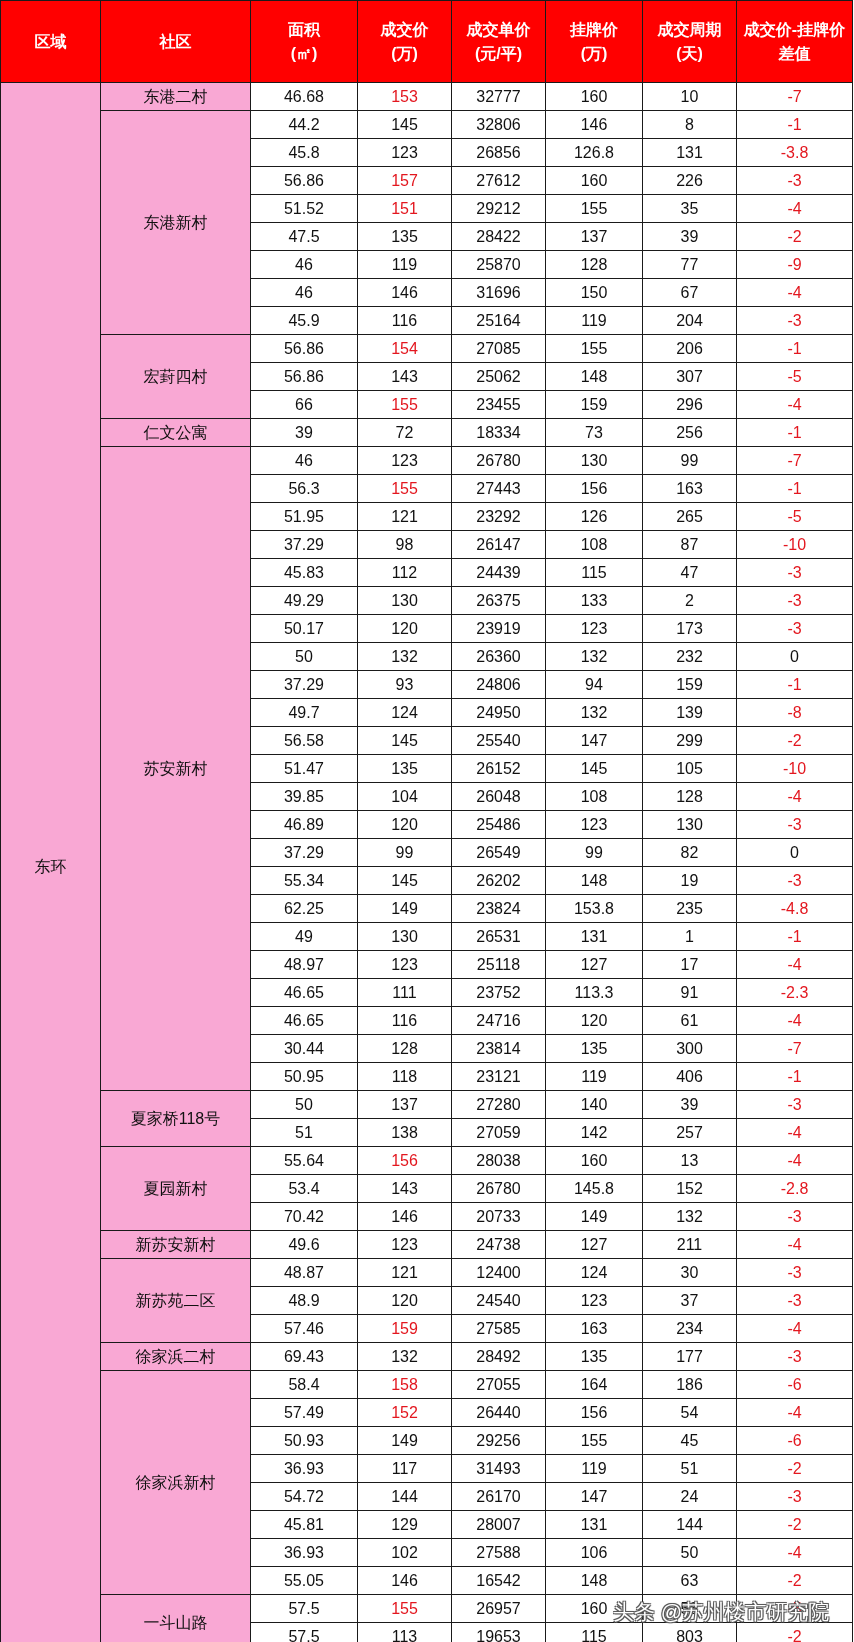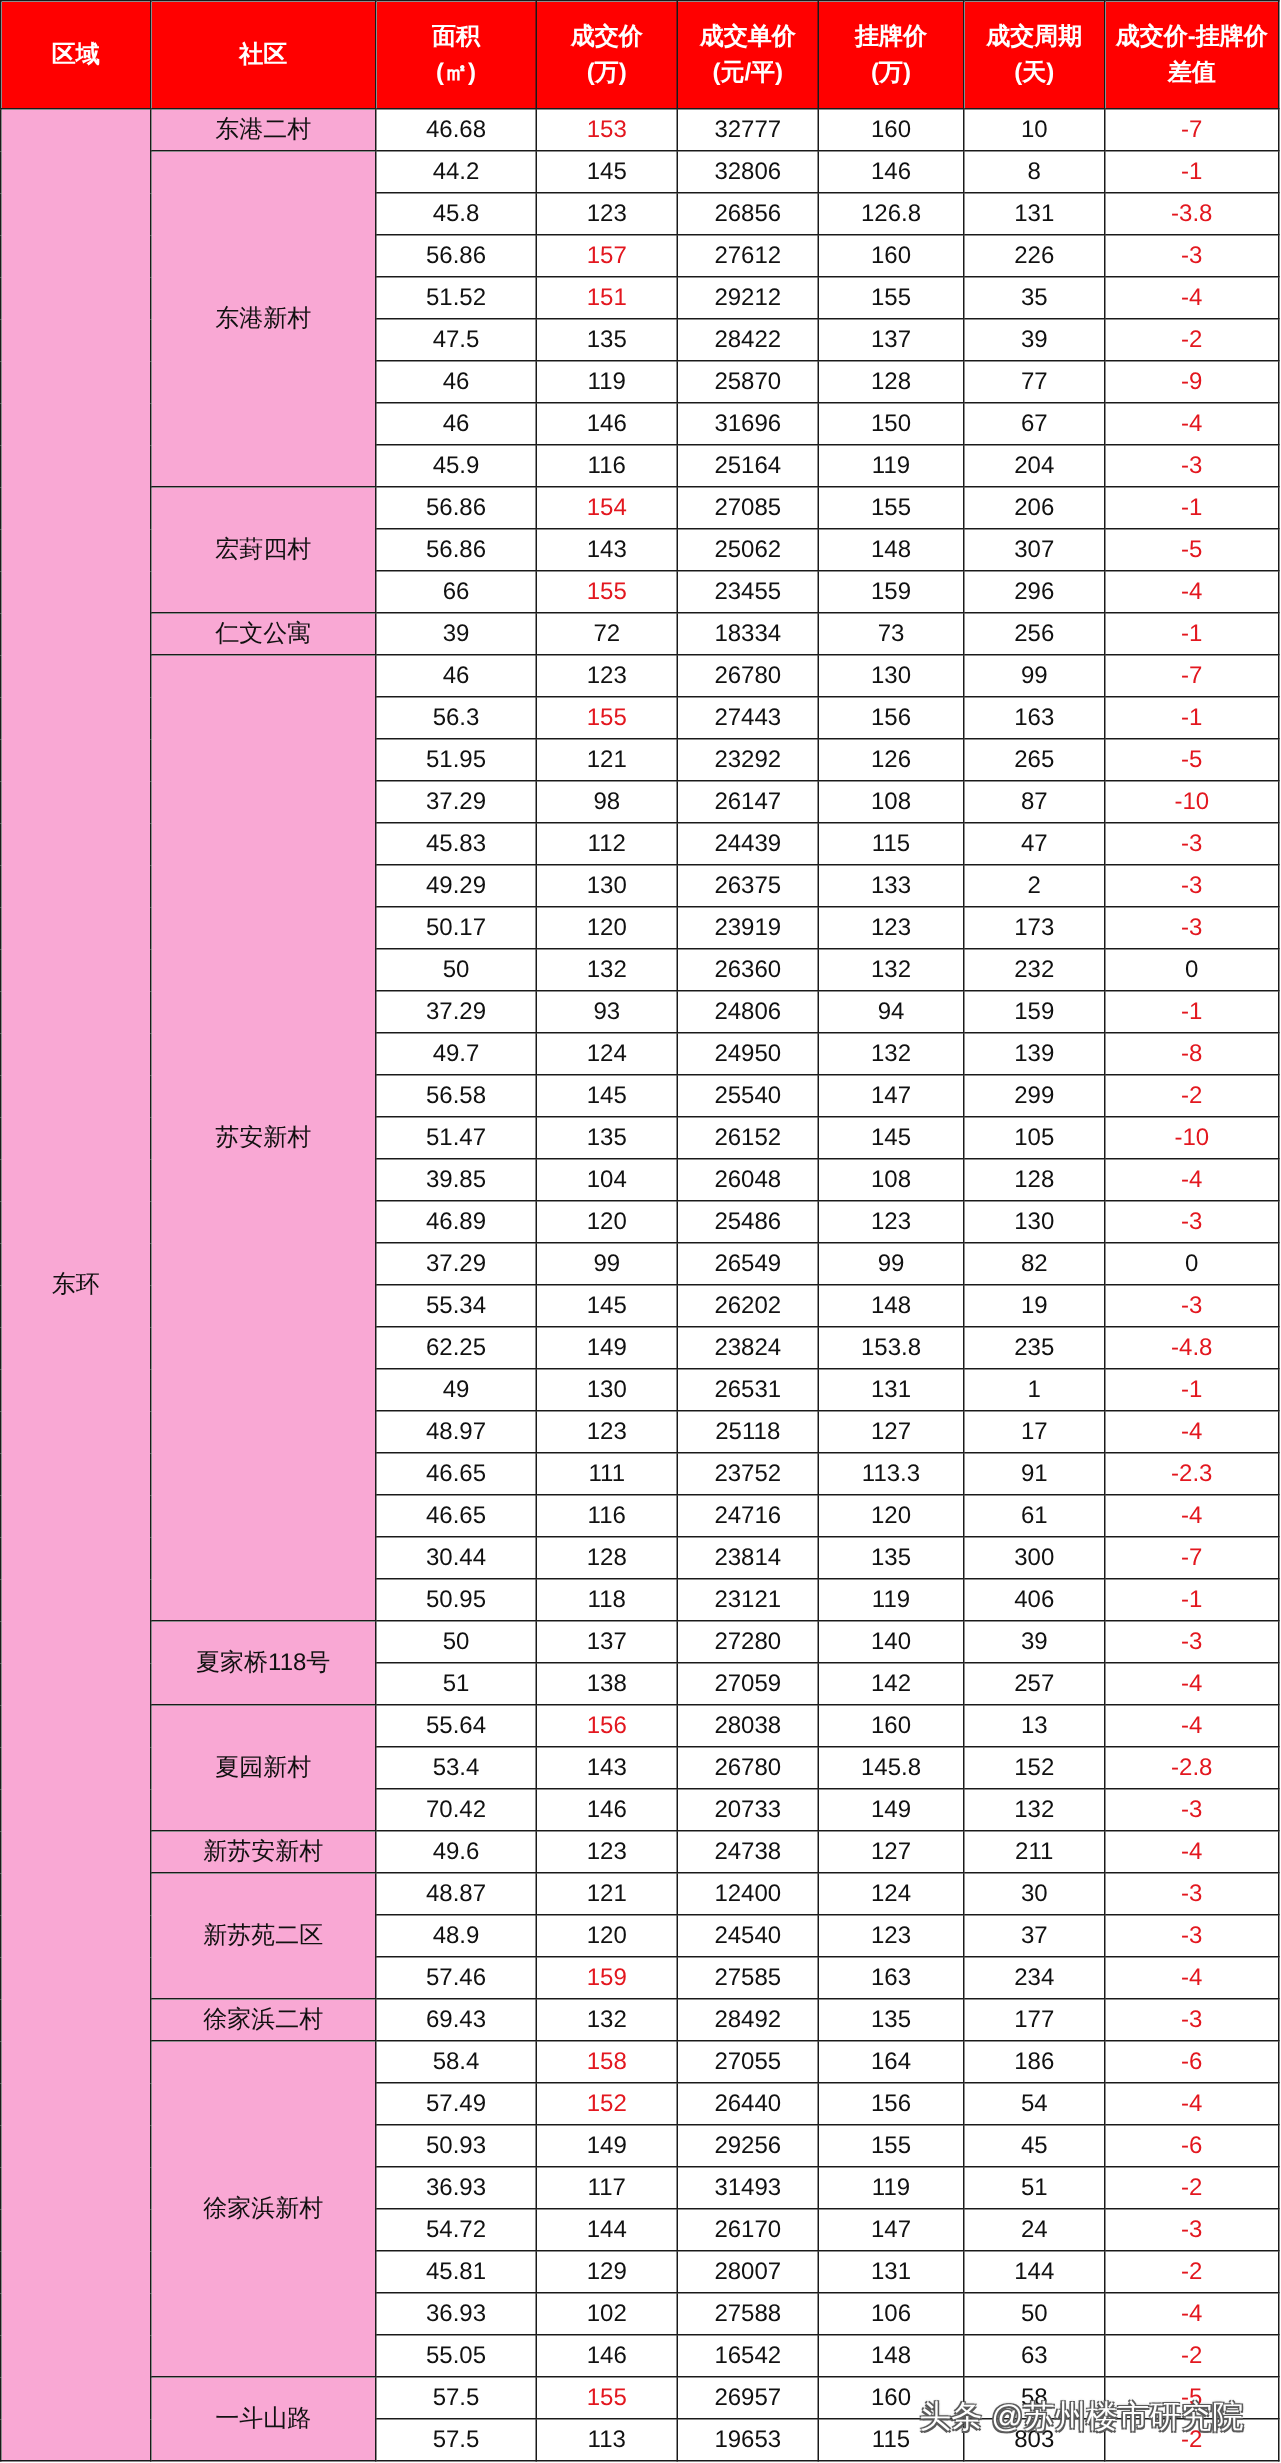--- a/index.html
+++ b/index.html
@@ -17,21 +17,21 @@
   }
   table.data{
     position:absolute;left:0;top:0;
     border-collapse:collapse;table-layout:fixed;width:853px;
   }
   table.data th, table.data td{
     border:1px solid var(--grid);
     padding:0;text-align:center;vertical-align:middle;
     overflow:hidden;white-space:nowrap;
   }
-  thead tr{height:72px;}
+  thead tr{height:82px;}
   thead th{
     background:var(--header-bg);color:var(--header-text);
     font-weight:bold;font-size:16px;line-height:24px;
   }
   tbody tr{height:28px;}
   tbody td{font-size:16px;line-height:20px;color:var(--body-text);}
   td.diff{padding-bottom:6px;}
   td.hl, td.diff.neg{color:var(--highlight-text);}
   td.region, td.community{background:#f9a8d4;}
   .watermark{

